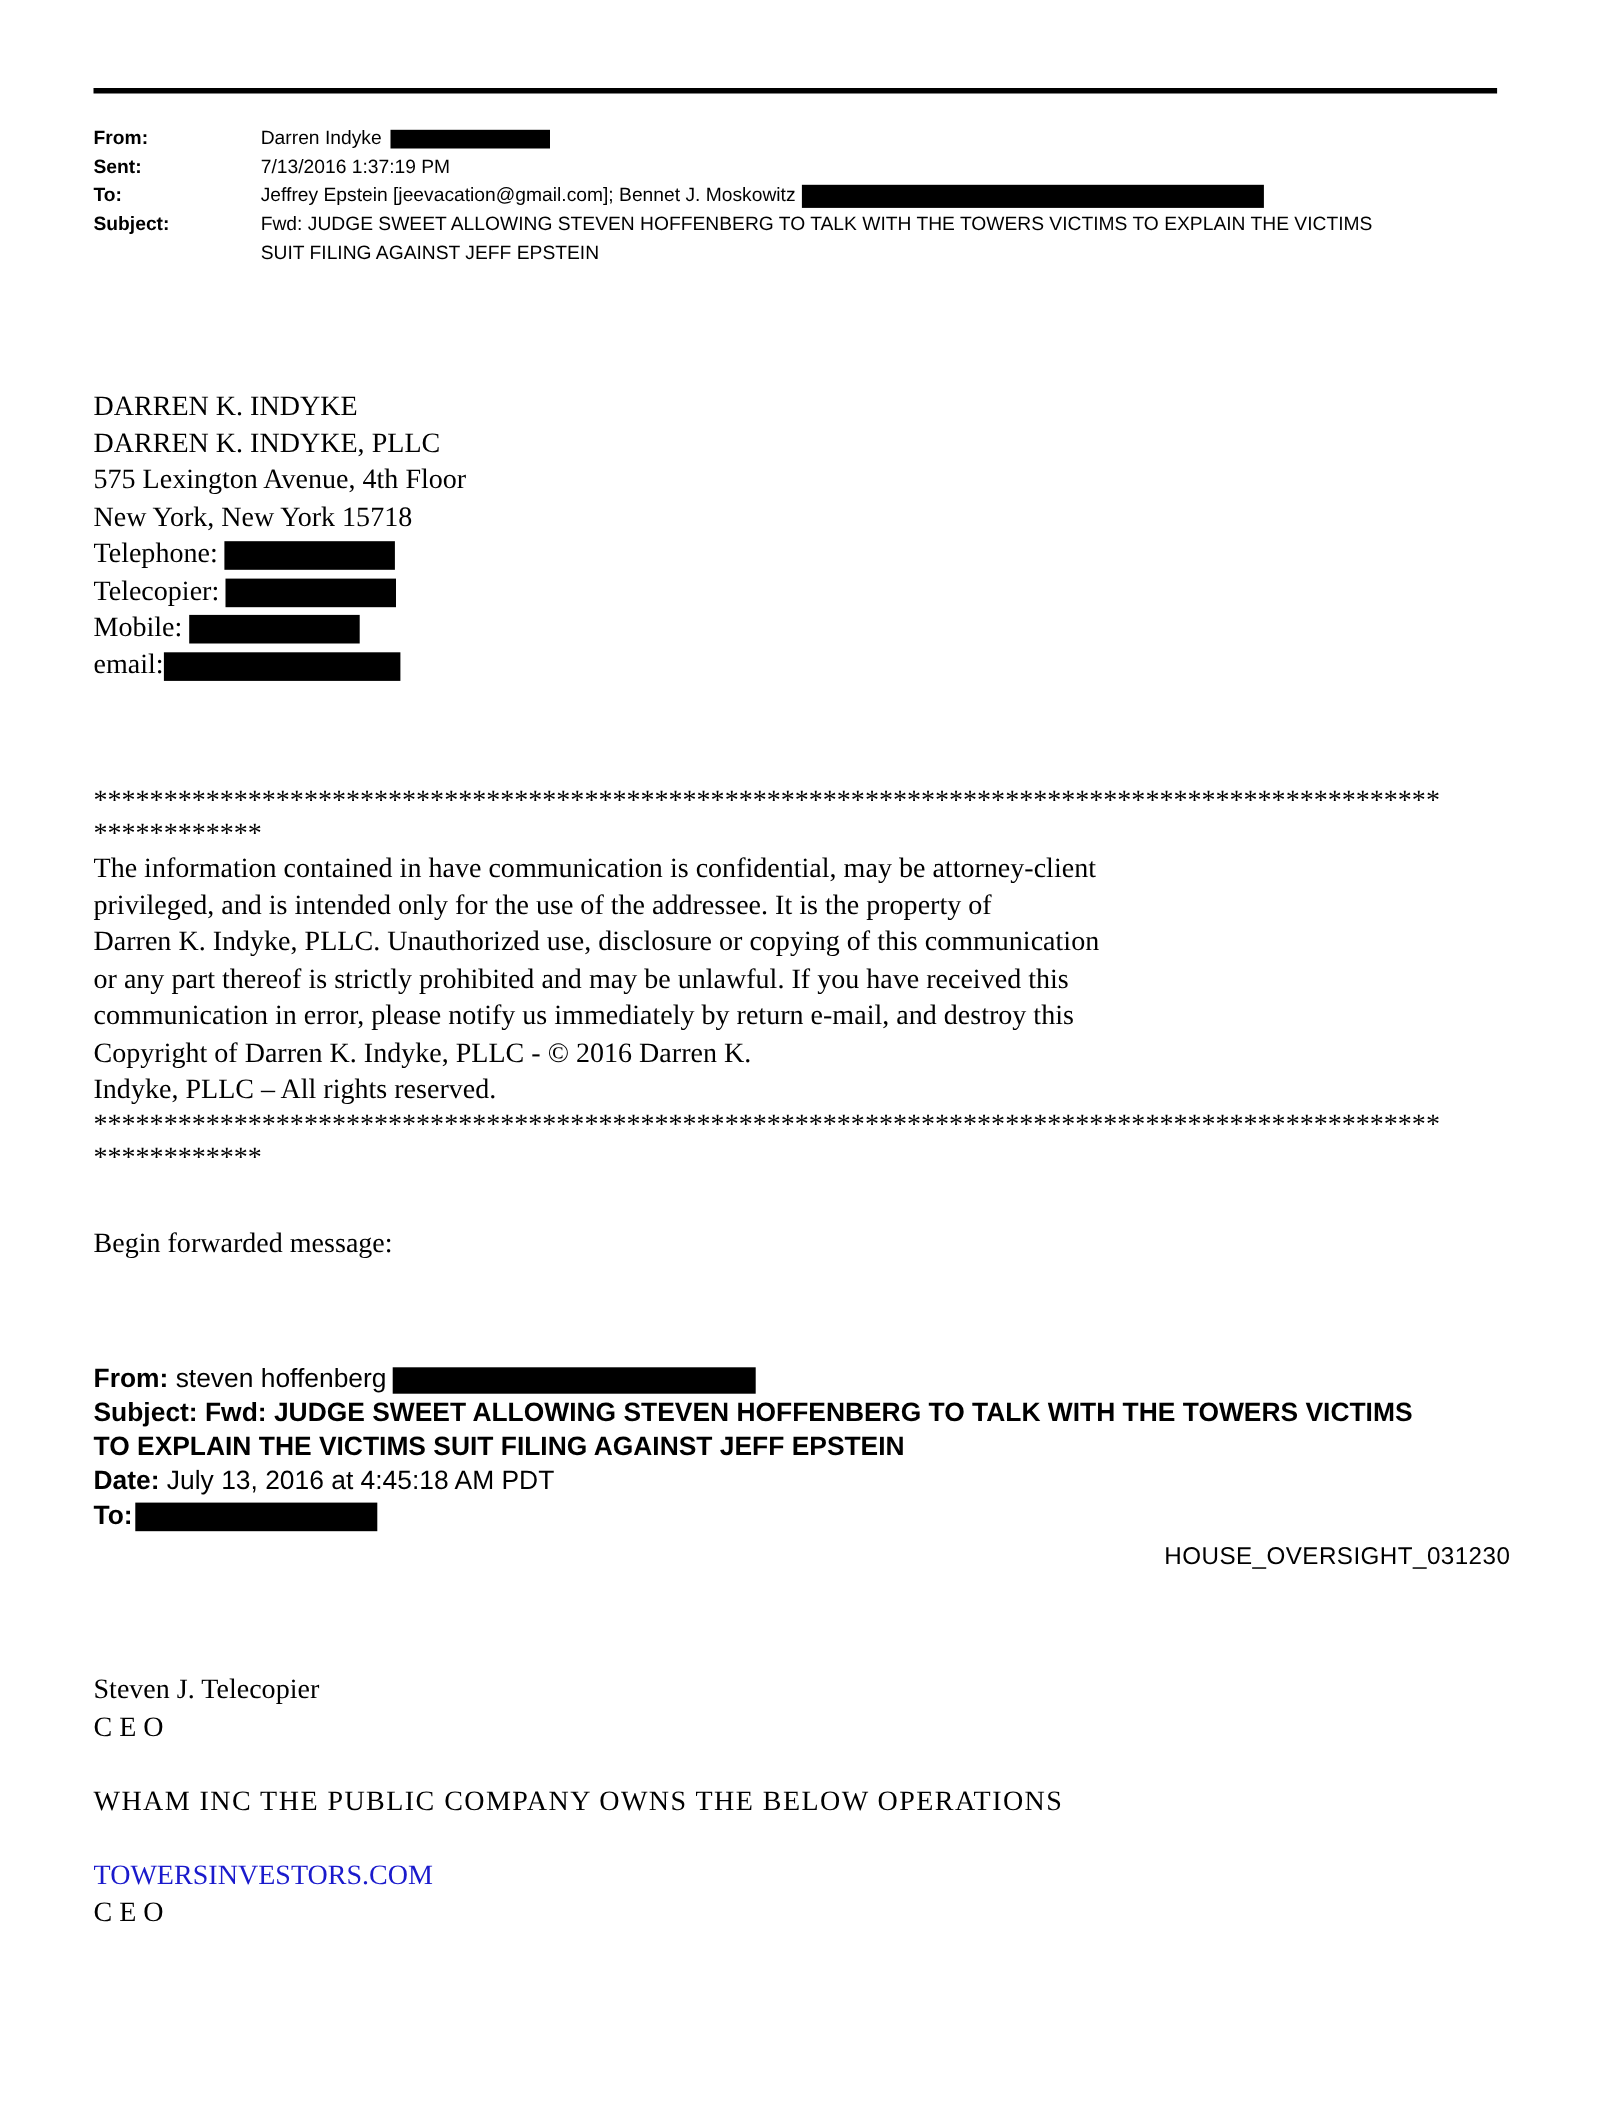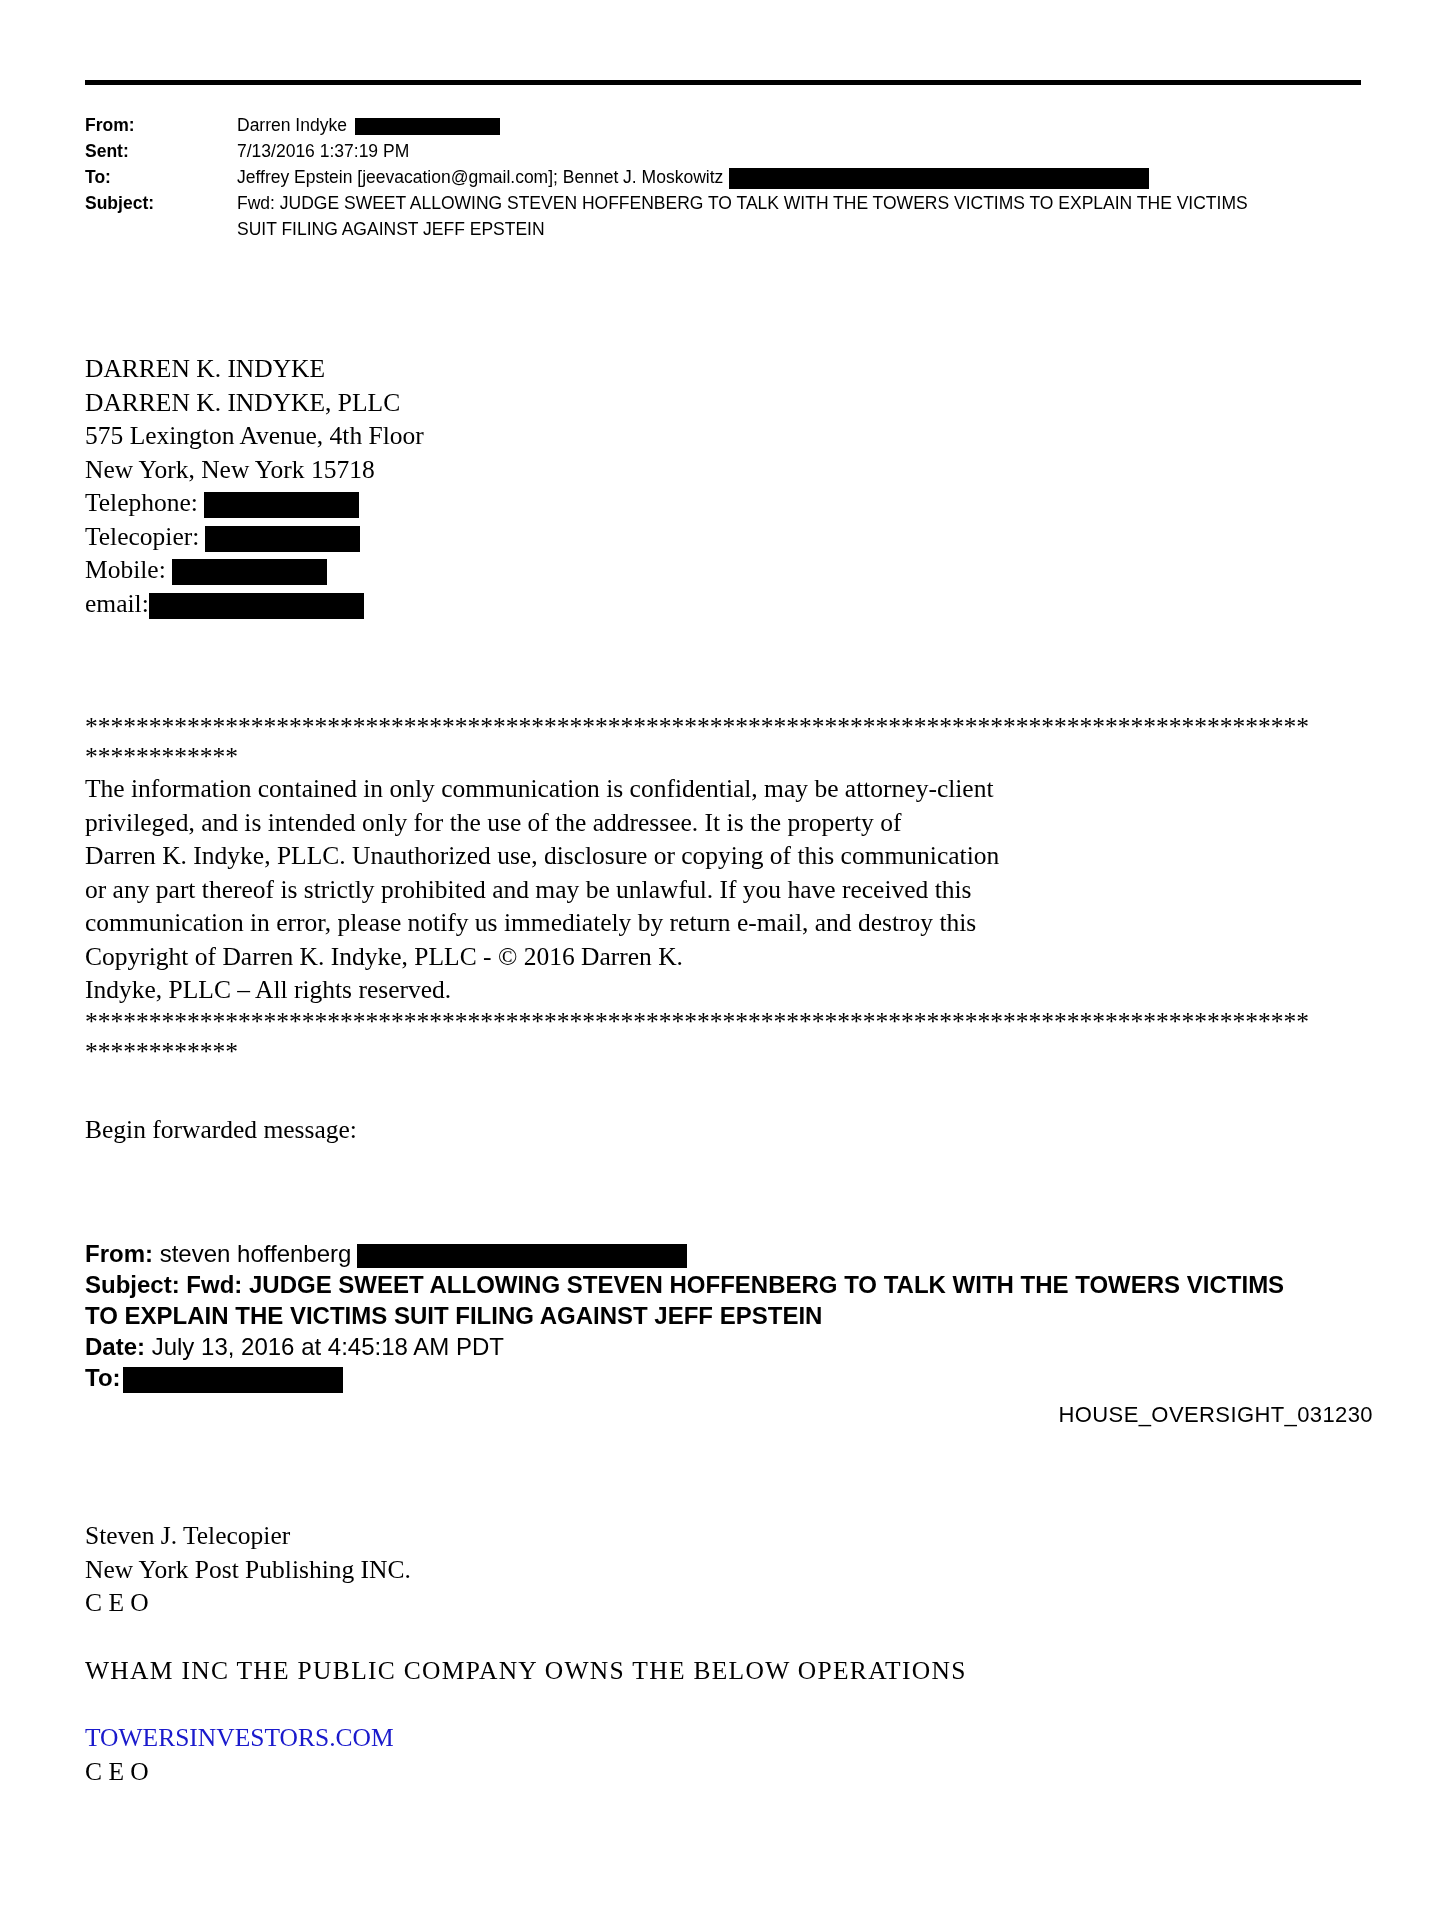--- a/index.html
+++ b/index.html
@@ -166,21 +166,21 @@
       <div class="blk"><span>Telecopier:</span><span class="redact" style="width:155px;height:26px;margin-left:6px;"></span></div>
       <div class="blk"><span>Mobile:</span><span class="redact" style="width:155px;height:26px;margin-left:6px;"></span></div>
       <div class="blk"><span>email:</span><span class="redact" style="width:215px;height:26px;margin-left:0px;"></span></div>
     </div>
 
     <div class="gap-lg"></div>
 
     <div>
       <div class="stars">************************************************************************************************</div>
       <div class="stars">************</div>
-      <div class="disclaimer">The information contained in only communication is confidential, may be attorney-client</div>
+      <div class="disclaimer">The information contained in have communication is confidential, may be attorney-client</div>
       <div class="disclaimer">privileged, and is intended only for the use of the addressee. It is the property of</div>
       <div class="disclaimer">Darren K. Indyke, PLLC.  Unauthorized use, disclosure or copying of this communication</div>
       <div class="disclaimer">or any part thereof is strictly prohibited and may be unlawful. If you have received this</div>
       <div class="disclaimer">communication in error, please notify us immediately by return e-mail, and destroy this</div>
       <div class="disclaimer">Copyright of Darren K. Indyke, PLLC - © 2016 Darren K.</div>
       <div class="disclaimer">Indyke, PLLC – All rights reserved.</div>
       <div class="stars">************************************************************************************************</div>
       <div class="stars">************</div>
     </div>
 
@@ -195,21 +195,20 @@
       <div style="max-width:1200px;"><span class="lbl">Subject:</span> <span>Fwd: JUDGE SWEET ALLOWING STEVEN HOFFENBERG TO TALK WITH THE TOWERS VICTIMS TO EXPLAIN THE VICTIMS SUIT FILING AGAINST JEFF EPSTEIN</span></div>
       <div><span class="lbl">Date:</span> <span class="val-normal">July 13, 2016 at 4:45:18 AM PDT</span></div>
       <div><span class="lbl">To:</span><span class="redact" style="width:220px;height:26px;margin-left:2px;"></span></div>
     </div>
 
     <div class="gap-lg"></div>
     <div class="gap-sm"></div>
 
     <div class="hoff-block">
       <div>Steven J. Telecopier</div>
-      <div>New York Post Publishing INC.</div>
       <div>C E O</div>
       <div class="gap-sm"></div>
       <div class="wham">WHAM  INC   THE   PUBLIC  COMPANY  OWNS  THE  BELOW  OPERATIONS</div>
       <div class="gap-sm"></div>
       <div><span class="link">TOWERSINVESTORS.COM</span></div>
       <div>C E O</div>
     </div>
 
   </div>
 

